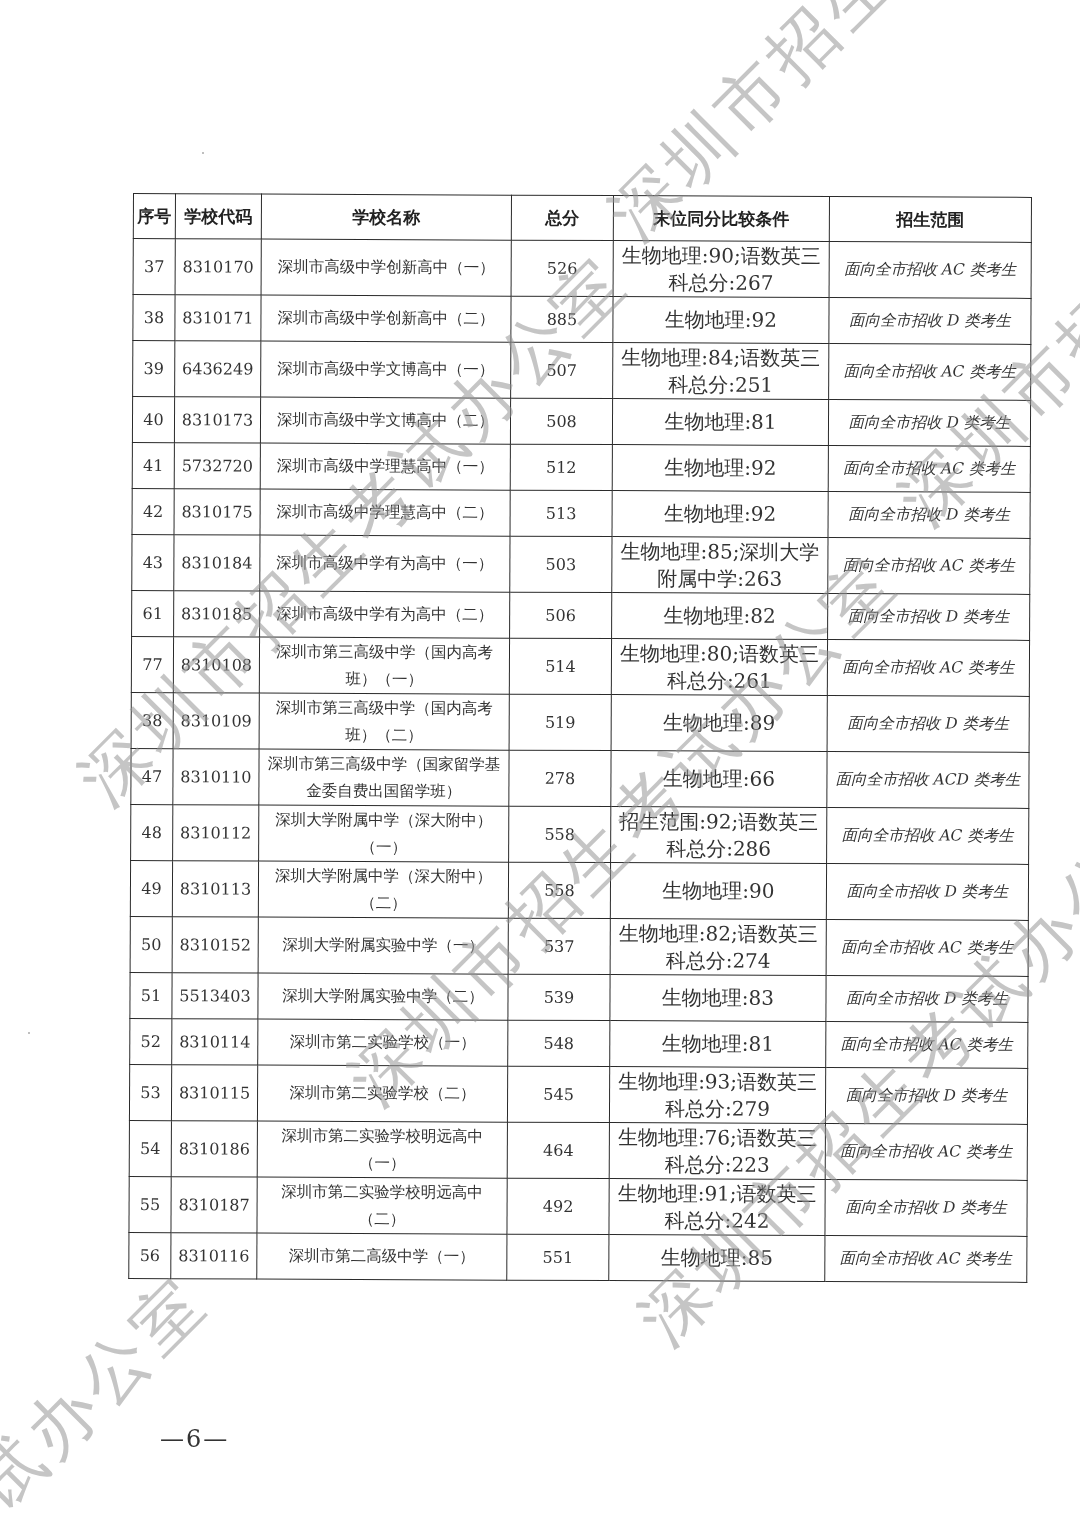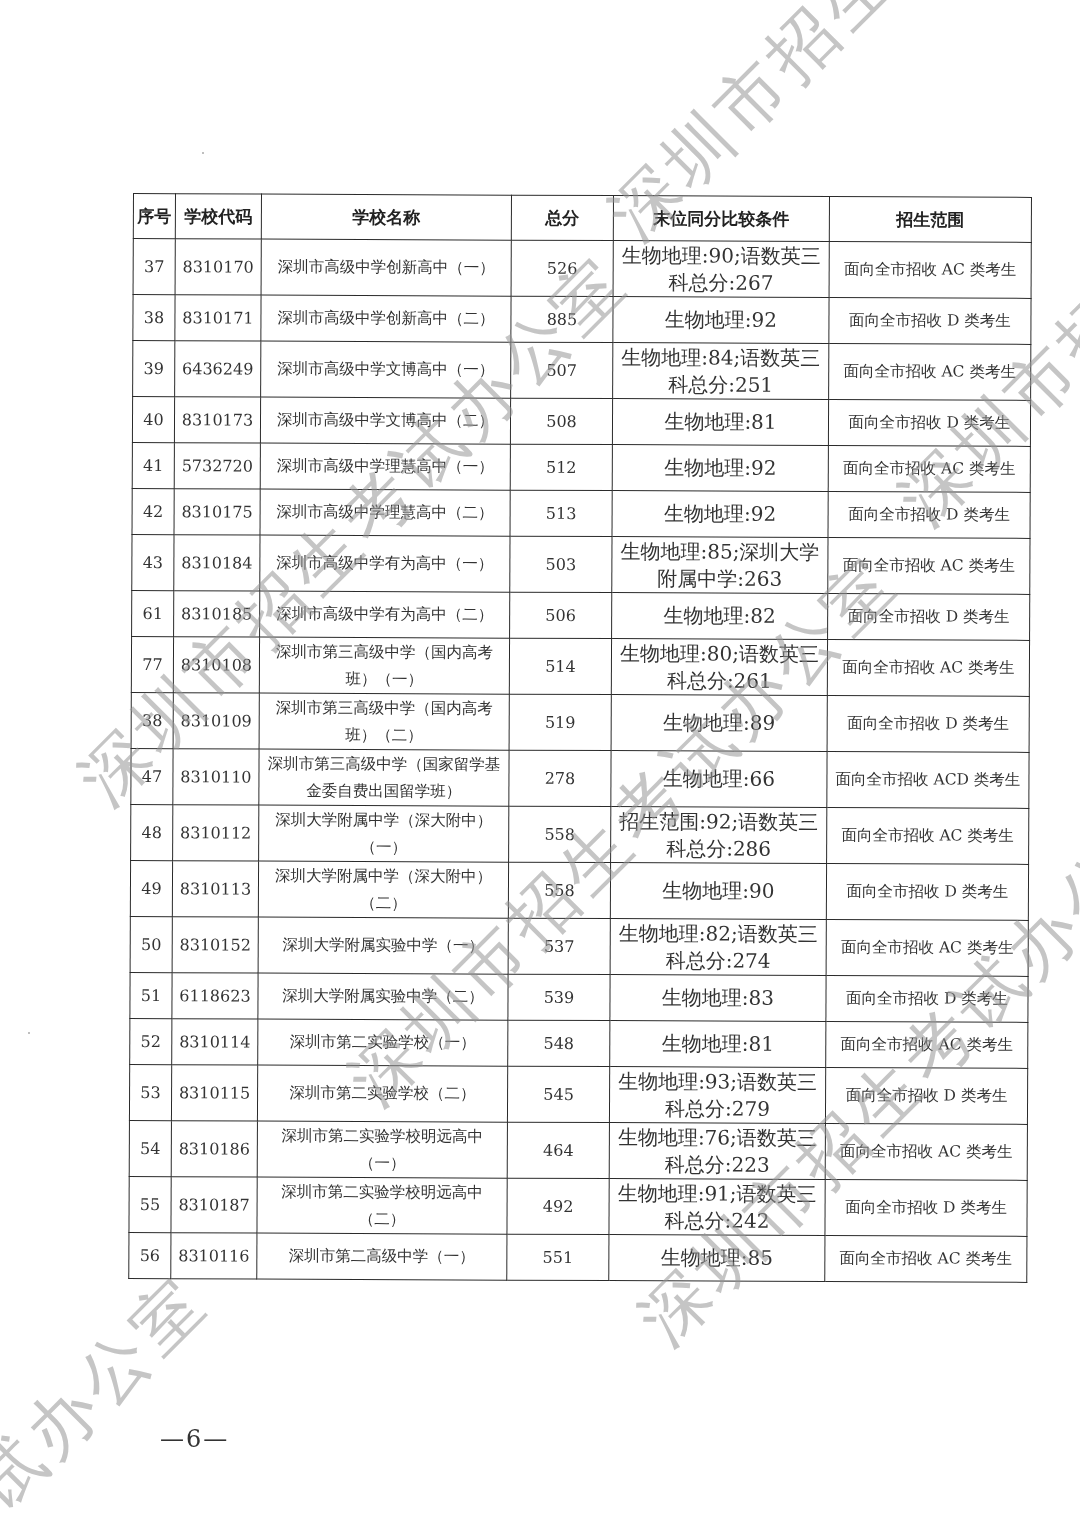--- a/index.html
+++ b/index.html
@@ -15,21 +15,21 @@
   }
   table.admit th, table.admit td {
     border:1.5px solid #2b2b2b; text-align:center; vertical-align:middle;
     padding:0 2px; line-height:27px; color:#333;
   }
   table.admit th { font-weight:bold; height:44px; font-size:17px; font-family:"DejaVu Sans","Liberation Sans",sans-serif; color:#222; }
   col.c1 { width:42px; } col.c2 { width:86px; } col.c3 { width:250px; }
   col.c4 { width:102px; } col.c5 { width:216px; } col.c6 { width:202px; }
   td.name { font-size:15.5px; white-space:normal; }
   td.rule { font-size:20px; }
-  td.scope { font-size:15.5px; }
+  td.scope { font-size:15.5px;font-style:italic; }
   tr.r-short td { height:45px; }
   tr.r-tall td { height:55px; }
   .pagenum {
     position:absolute; left:160px; top:1425px; font-size:24px; color:#333;
     font-family:"DejaVu Serif","Liberation Serif",serif; letter-spacing:2px;
   }
   .wm {
     position:absolute; font-family:"DejaVu Sans","Liberation Sans",sans-serif;
     color:rgba(150,150,150,0.55); font-size:68px; white-space:nowrap;
     transform-origin:left top; pointer-events:none; letter-spacing:6px; font-weight:300;
@@ -171,21 +171,21 @@
         <tr class="r-tall">
           <td>50</td>
           <td>8310152</td>
           <td class="name">深圳大学附属实验中学（一）</td>
           <td>537</td>
           <td class="rule">生物地理:82;语数英三科总分:274</td>
           <td class="scope">面向全市招收 AC 类考生</td>
         </tr>
         <tr class="r-short">
           <td>51</td>
-          <td>6118623</td>
+          <td>5513403</td>
           <td class="name">深圳大学附属实验中学（二）</td>
           <td>539</td>
           <td class="rule">生物地理:83</td>
           <td class="scope">面向全市招收 D 类考生</td>
         </tr>
         <tr class="r-short">
           <td>52</td>
           <td>8310114</td>
           <td class="name">深圳市第二实验学校（一）</td>
           <td>548</td>

